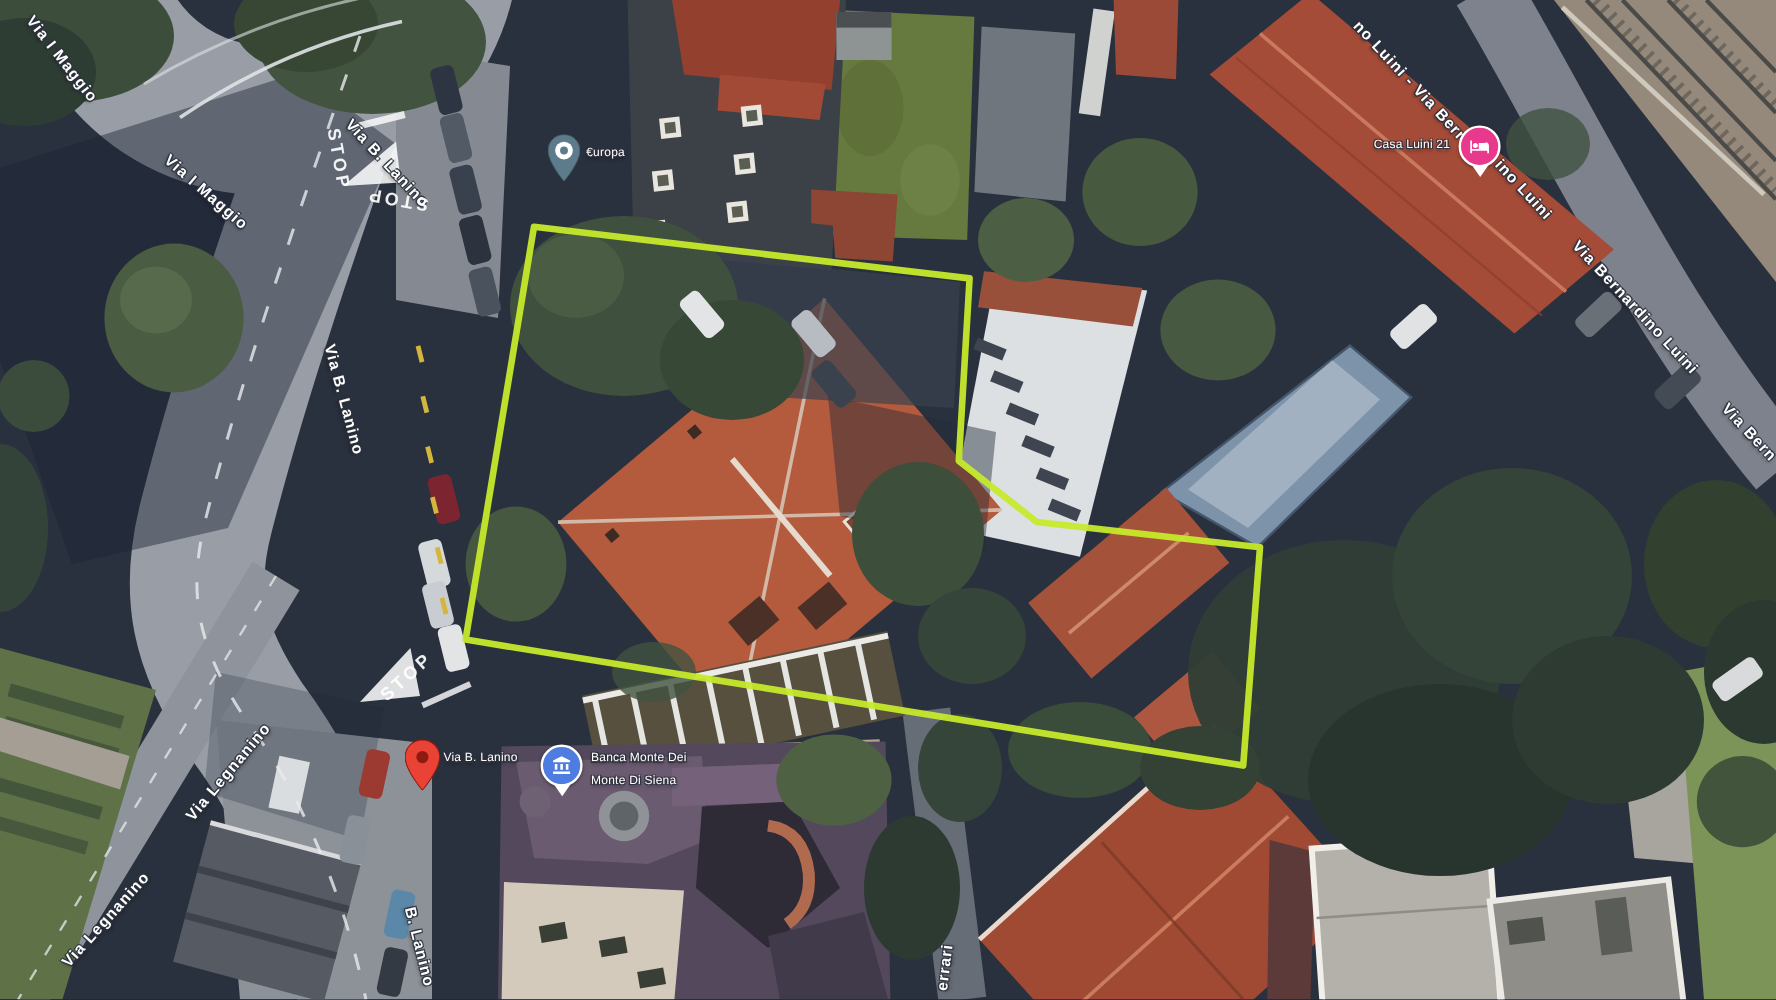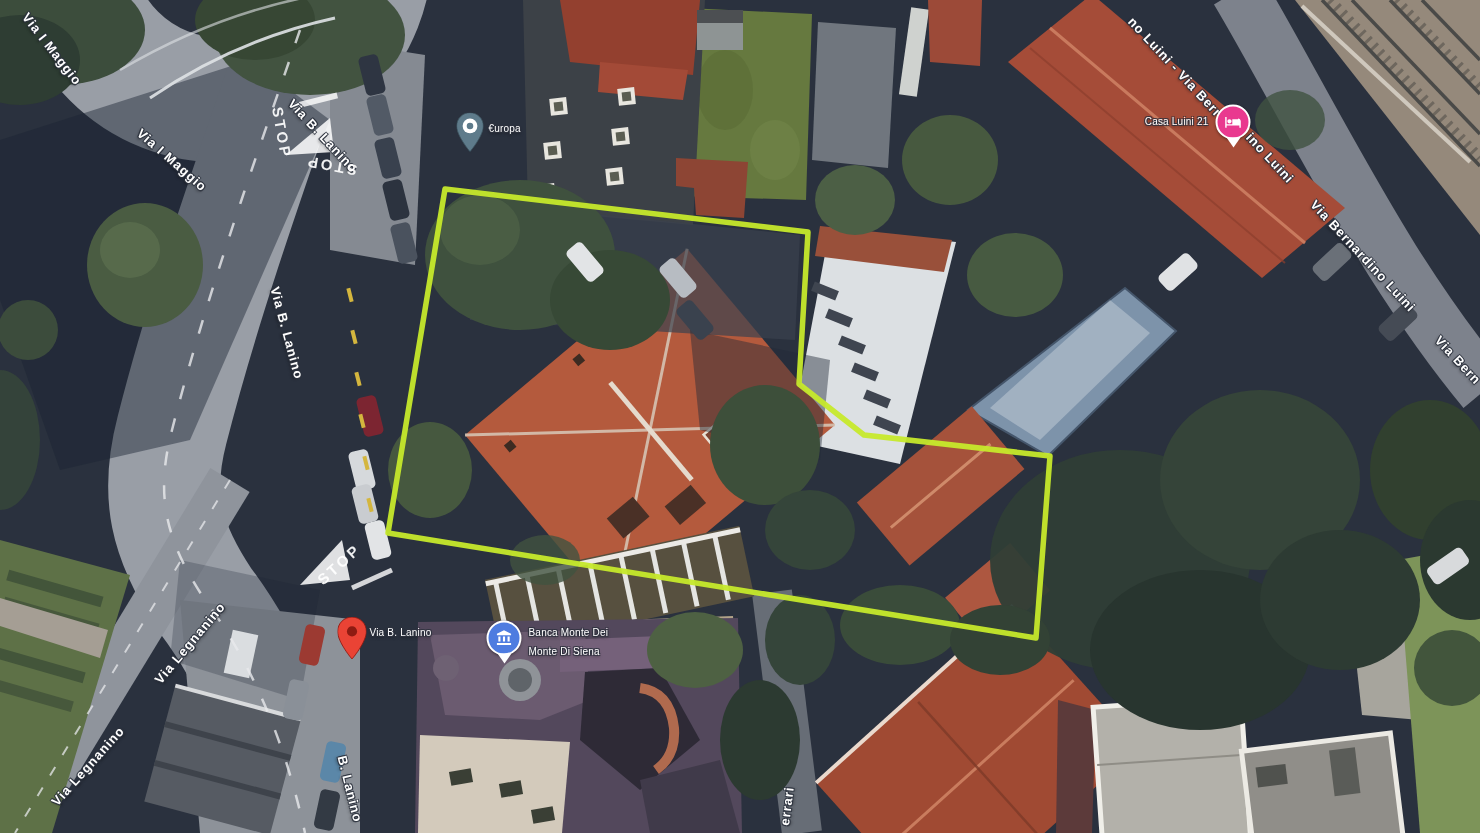--- a/index.html
+++ b/index.html
@@ -316,21 +316,21 @@
 </div>
 
 <div class="marker pin-marker" style="left: 352px; top: 641px; --mc: #ea4335;">
   <svg width="29" height="42" viewBox="0 0 26 38">
     <path d="M13 0C5.8 0 0 5.8 0 13c0 9.8 13 25 13 25s13-15.2 13-25C26 5.8 20.2 0 13 0z" fill="#ea4335" stroke="#8e1b12" stroke-width="0.8"></path>
     <circle cx="13" cy="13" r="4.6" fill="#8e1b12"></circle>
   </svg>
   <span class="mlabel right">Via B. Lanino</span>
 </div>
 
-<div class="marker circle-marker" style="left: 504px; top: 642px; --mc: #4e7ce0;">
+<div class="marker circle-marker" style="left: 468px; top: 642px; --mc: #4e7ce0;">
   <div class="head">
     <svg width="17" height="17" viewBox="0 0 24 24">
       <path fill="#ffffff" d="M4 10h3v7H4zM10.5 10h3v7h-3zM2 19h20v3H2zM17 10h3v7h-3zM12 1L2 6v2h20V6z"></path>
     </svg>
   </div>
   <div class="tail"></div>
   <span class="mlabel right">
     <span>Banca Monte Dei</span><br>
     <span>Monte Di Siena</span>
   </span>

